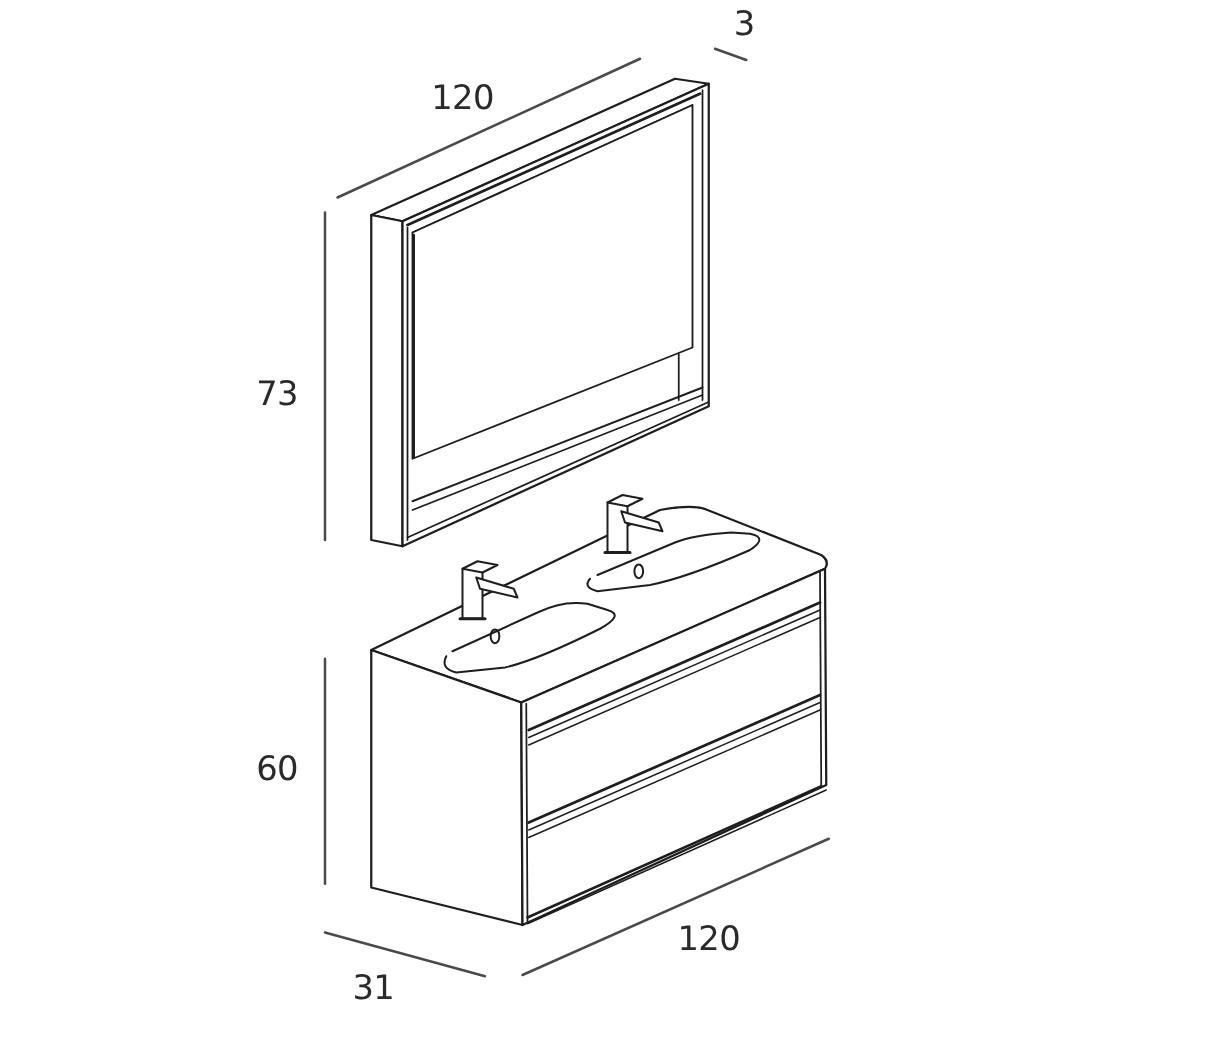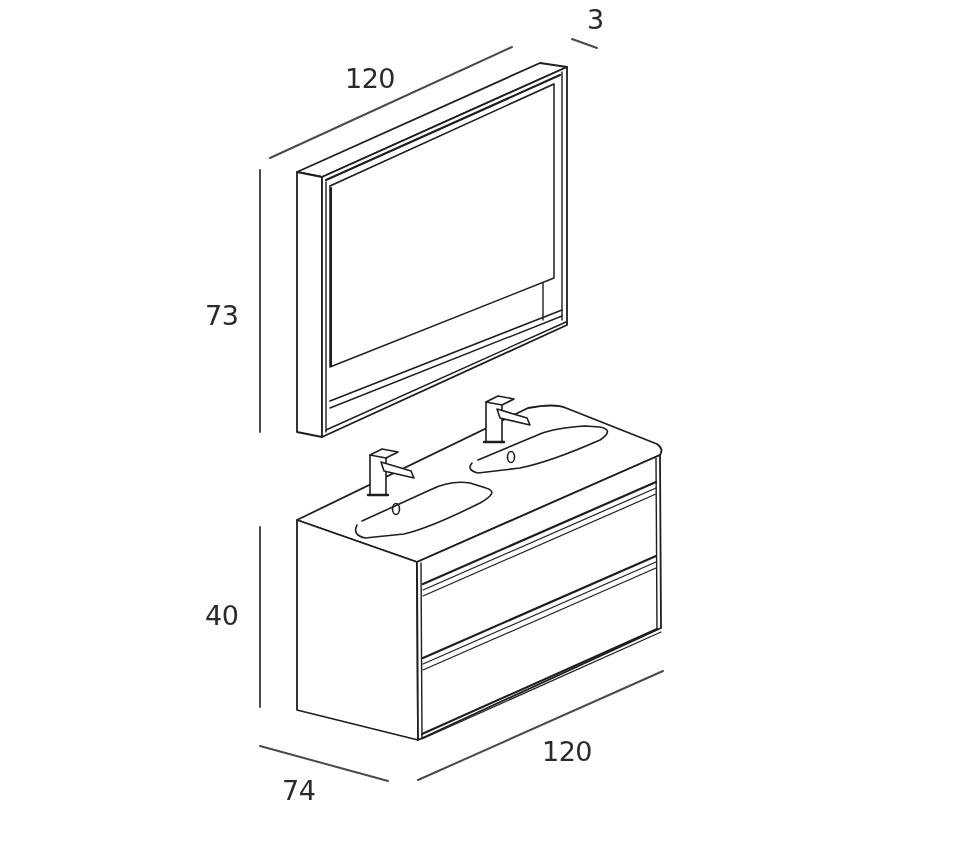--- a/index.html
+++ b/index.html
@@ -121,16 +121,16 @@
       <polygon class="stroke fillw" stroke-width="1.6" points="486,402 498,396 514,399 502,405"></polygon>
       <polygon class="stroke fillw" stroke-width="1.6" points="497,409 527,418 530,425 500,418"></polygon>
       <line class="stroke" stroke-width="2.4" x1="484" y1="442" x2="504" y2="442"></line>
     </g>
   </svg>
 
   
   <div class="dim-label" style="left:345px; top:65px;">120</div>
   <div class="dim-label" style="left:587px; top:6px;">3</div>
   <div class="dim-label" style="left:205px; top:302px;">73</div>
-  <div class="dim-label" style="left:205px; top:602px;">40</div>
-  <div class="dim-label" style="left:282px; top:777px;">74</div>
+  <div class="dim-label" style="left:205px; top:602px;">60</div>
+  <div class="dim-label" style="left:282px; top:777px;">31</div>
   <div class="dim-label" style="left:542px; top:738px;">120</div>
 </div>
 
 </body></html>

